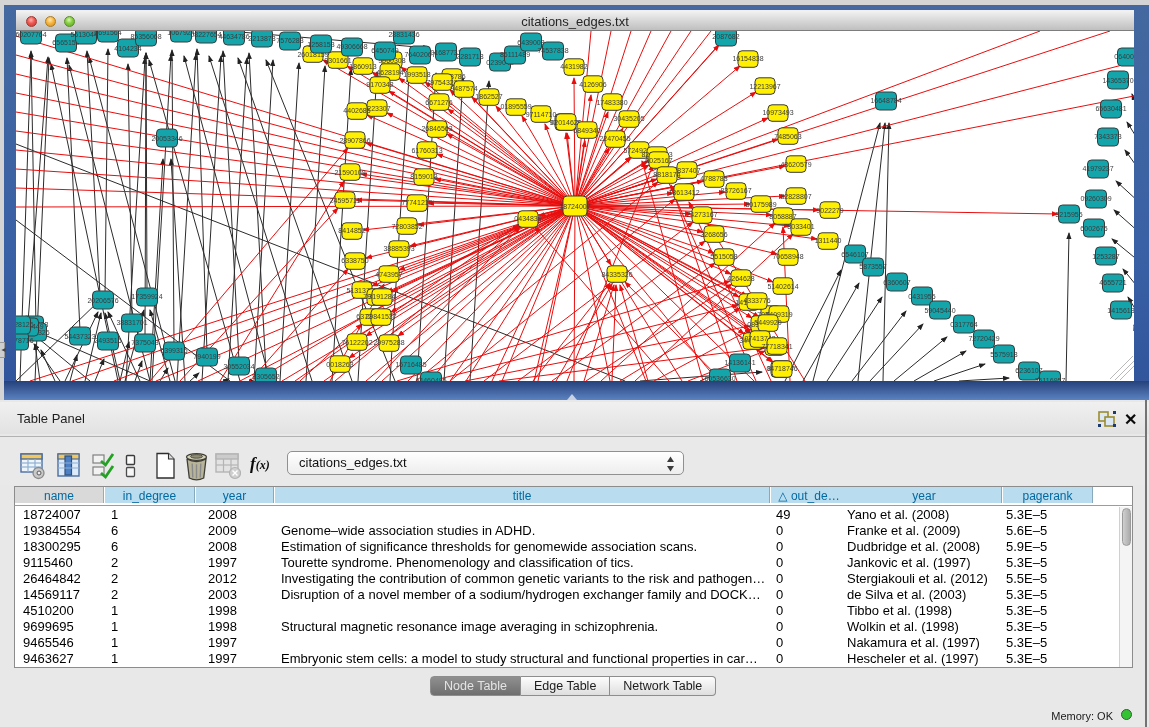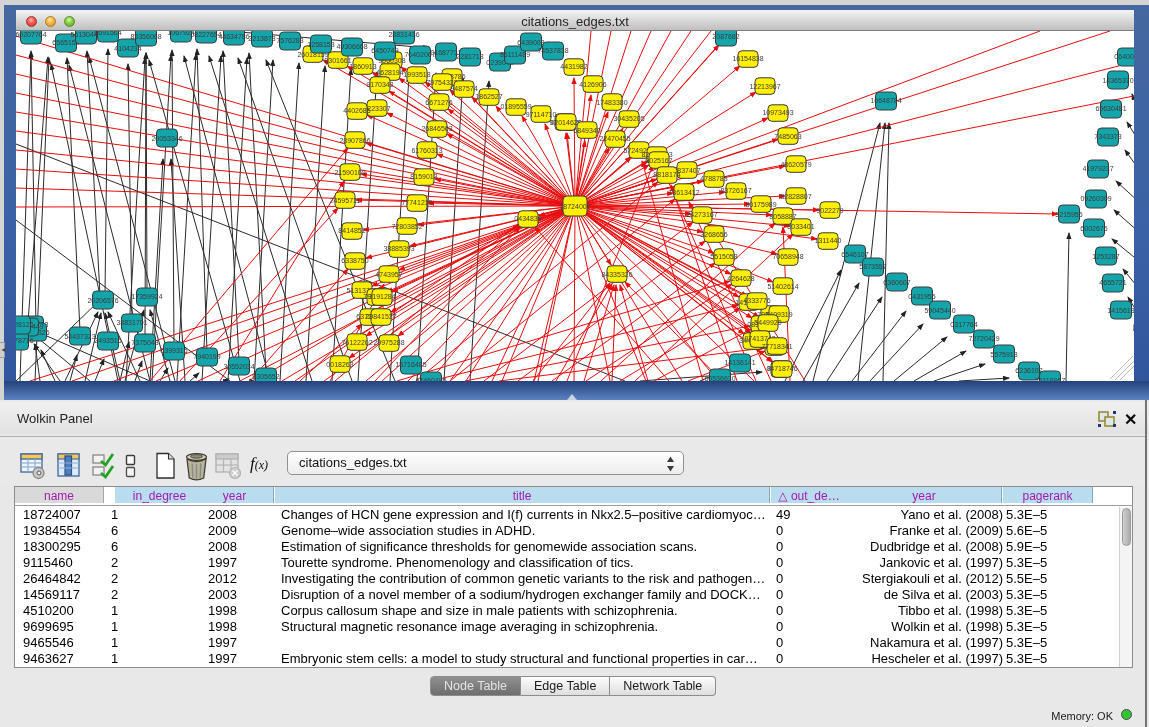--- a/index.html
+++ b/index.html
@@ -13,27 +13,27 @@
 .tl.y{left:29px;background:radial-gradient(circle at 4px 3px,#ffe9b3,#f8b43c 45%,#cf8c1f);border:1px solid #ab7b22}
 .tl.g{left:48px;background:radial-gradient(circle at 4px 3px,#d8f7b1,#84ce3d 45%,#5ba327);border:1px solid #578c27}
 #canvas{position:absolute;left:16px;top:31px;width:1118px;height:350px;background:#fff;overflow:hidden}
 #panel{position:absolute;left:0;top:400px;width:1149px;height:327px;background:#e8e8e8}
 #phead{position:absolute;left:0;top:2px;width:1149px;height:32px;background:linear-gradient(#f0f0f0,#e2e2e2)}
 #phead .t{position:absolute;left:17px;top:9px;font-size:13px;color:#1e1e1e}
 #phead .x{position:absolute;left:1124px;top:8px;font-size:16px;font-weight:bold;color:#0a0a0a}
 #pline{position:absolute;left:0;top:36px;width:1146px;height:1px;background:#b2b2b2}
 #toolbar{position:absolute;left:0;top:37px;width:1149px;height:48px;background:#e9e9e9}
 #combo{position:absolute;left:287px;top:14px;width:397px;height:24px;background:linear-gradient(#ffffff,#ededed);border:1px solid #909090;border-radius:5px;font-size:13px;color:#111;line-height:22px;padding-left:11px}
-#thead{position:absolute;left:14px;top:86px;width:1119px;height:20px;background:#fff;border:1px solid #8c8c8c;border-bottom:1px solid #9c9c9c;font-size:12px;color:#a21caf}
+#thead{position:absolute;left:14px;top:86px;width:1119px;height:20px;background:#fff;border:1px solid #8c8c8c;border-bottom:1px solid #9c9c9c;font-size:12px;color:#0369a1}
 #thead .h{position:absolute;top:0;padding-top:2px;text-align:center;border-right:1px solid #87a9bd;height:16px;background:#b9dcee}
 #tbody{position:absolute;left:14px;top:106px;width:1119px;height:162px;background:#fff;border:1px solid #8c8c8c;border-top:none;overflow:hidden}
 .tr{position:relative;height:16px;font-size:13px;color:#000;white-space:nowrap}
 .tr div{position:absolute;top:1px;overflow:hidden}
 .c0{left:8px;width:84px}.c1{left:96px;width:86px}.c2{left:193px;width:70px}.c3{left:266px;width:484px}
-.c4{left:761px;width:70px}.c5{left:832px;width:156px;text-align:right}.c6{left:991px;width:100px}
+.c4{left:761px;width:70px}.c5{left:832px;width:156px;text-align:left}.c6{left:991px;width:100px}
 #vsb{position:absolute;left:1119px;top:107px;width:13px;height:160px;background:#f4f4f4;border-left:1px solid #d0d0d0}
 #vsb .th{position:absolute;left:1.5px;top:1px;width:9px;height:38px;border-radius:5px;background:linear-gradient(90deg,#cfcfcf,#ababab);border:1px solid #9a9a9a}
 #tabs{position:absolute;left:430px;top:276px;height:20px;font-size:12.5px}
 #tabs div{float:left;height:20px;line-height:19px;padding:0 13px;border:1px solid #8d8d8d;border-left:none;background:linear-gradient(#fdfdfd,#dedede);color:#1c1c1c}
 #tabs div:first-child{border-left:1px solid #8d8d8d;border-radius:4px 0 0 4px;background:linear-gradient(#909090,#6e6e6e);color:#e4e4e4}
 #tabs div:last-child{border-radius:0 4px 4px 0}
 #status{position:absolute;left:0;top:305px;width:1149px;height:22px}
 #status .t{position:absolute;right:36px;top:5px;font-size:11px;color:#1a1a1a}
 #status .led{position:absolute;left:1121px;top:4px;width:11px;height:11px;border-radius:50%;background:#33c433;border:1px solid #4c4c4c}
 #appedge{position:absolute;left:1145px;top:400px;width:2px;height:327px;background:#737373}
@@ -616,21 +616,21 @@
 <rect x="547.0" y="165.0" width="24" height="20" rx="4" fill="#ffef00" stroke="#3a3a3a" stroke-width="1"></rect>
       <text x="559" y="178">18724007</text>
 <g stroke="#b9b9b9" stroke-width="1">
         <line x1="1094" y1="348" x2="1117" y2="325"></line>
         <line x1="1099" y1="349" x2="1118" y2="330"></line>
         <line x1="1104" y1="349" x2="1118" y2="335"></line>
       </g>
 </svg></div>
 <div id="panel">
 <div id="phead">
-      <div class="t">Wolkin Panel</div>
+      <div class="t">Table Panel</div>
 <svg style="position:absolute;left:1098px;top:8px" width="20" height="18" viewBox="0 0 20 18">
 <rect x="1" y="2" width="9" height="9" fill="#dce8f4" stroke="#9a8c30" stroke-width="1.6"></rect>
 <rect x="7" y="7" width="9" height="9" fill="#dce8f4" stroke="#9a8c30" stroke-width="1.6"></rect>
 <rect x="15" y="1" width="3" height="3" fill="#1d3a6e"></rect>
         <rect x="0" y="14" width="3" height="3" fill="#1d3a6e"></rect>
         <rect x="15" y="14" width="3" height="3" fill="#1d3a6e"></rect>
 </svg>
 <div class="x">✕</div>
     </div>
 <div id="pline"></div>
@@ -676,43 +676,42 @@
       </svg>
 <svg class="icon" style="left:215px" width="26" height="28" viewBox="0 0 26 28">
         <rect x="1" y="2" width="22" height="18" fill="#e3e3e3" stroke="#b4b4b4" stroke-width="1.4"></rect>
         <rect x="1" y="2" width="22" height="5" fill="#cccccc" stroke="#b4b4b4" stroke-width="1.4"></rect>
         <line x1="8.5" y1="7" x2="8.5" y2="20" stroke="#b4b4b4" stroke-width="1.2"></line>
         <line x1="16" y1="7" x2="16" y2="20" stroke="#b4b4b4" stroke-width="1.2"></line>
         <line x1="1" y1="13" x2="23" y2="13" stroke="#b4b4b4" stroke-width="1.2"></line>
         <circle cx="20" cy="21" r="5.5" fill="#cfcfcf" stroke="#b2b2b2" stroke-width="1.2"></circle>
         <path d="M17.5 18.5 L22.5 23.5 M22.5 18.5 L17.5 23.5" stroke="#ffffff" stroke-width="1.4"></path>
       </svg>
-<div class="icon" style="left:250px;top:17px;font-size:17px;font-style:italic;font-weight:normal;color:#0a0a0a;font-family:'Liberation Serif',serif">f<span style="font-size:12px">(x)</span></div>
+<div class="icon" style="left:250px;top:17px;font-size:17px;font-style:italic;font-weight:bold;color:#0a0a0a;font-family:'Liberation Serif',serif">f<span style="font-size:12px">(x)</span></div>
 <div id="combo">citations_edges.txt
 <svg style="position:absolute;right:8px;top:4px" width="9" height="16" viewBox="0 0 9 16">
           <path d="M4.5 0.5 L8 6 L1 6 z" fill="#3c3c3c"></path>
           <path d="M4.5 15.5 L8 10 L1 10 z" fill="#3c3c3c"></path>
         </svg>
 </div>
 </div>
 <div id="thead">
 <div class="h" style="left:0;width:89px;background:#d9d9d9;border-right:1px solid #a6a6a6">name</div>
-<div class="h" style="left:100px;width:90px">in_degree</div>
+<div class="h" style="left:90px;width:90px">in_degree</div>
 <div class="h" style="left:181px;width:78px">year</div>
 <div class="h" style="left:260px;width:495px">title</div>
 <div class="h" style="left:756px;width:77px">△ out_de…</div>
 <div class="h" style="left:832px;width:155px">year</div>
 <div class="h" style="left:988px;width:90px">pagerank</div>
 </div>
 <div id="tbody">
 <div class="tr">
         <div class="c0">18724007</div>
         <div class="c1">1</div>
         <div class="c2">2008</div>
-        <div class="c3">Changes of HCN gene expression and I(f) currents in Nkx2.5–positive cardiomyoc…</div>
         <div class="c4">49</div>
         <div class="c5">Yano et al. (2008)</div>
         <div class="c6">5.3E–5</div>
       </div>
 <div class="tr">
         <div class="c0">19384554</div>
         <div class="c1">6</div>
         <div class="c2">2009</div>
         <div class="c3">Genome–wide association studies in ADHD.</div>
         <div class="c4">0</div>
@@ -752,21 +751,20 @@
         <div class="c2">2003</div>
         <div class="c3">Disruption of a novel member of a sodium/hydrogen exchanger family and DOCK…</div>
         <div class="c4">0</div>
         <div class="c5">de Silva et al. (2003)</div>
         <div class="c6">5.3E–5</div>
       </div>
 <div class="tr">
         <div class="c0">4510200</div>
         <div class="c1">1</div>
         <div class="c2">1998</div>
-        <div class="c3">Corpus callosum shape and size in male patients with schizophrenia.</div>
         <div class="c4">0</div>
         <div class="c5">Tibbo et al. (1998)</div>
         <div class="c6">5.3E–5</div>
       </div>
 <div class="tr">
         <div class="c0">9699695</div>
         <div class="c1">1</div>
         <div class="c2">1998</div>
         <div class="c3">Structural magnetic resonance image averaging in schizophrenia.</div>
         <div class="c4">0</div>

